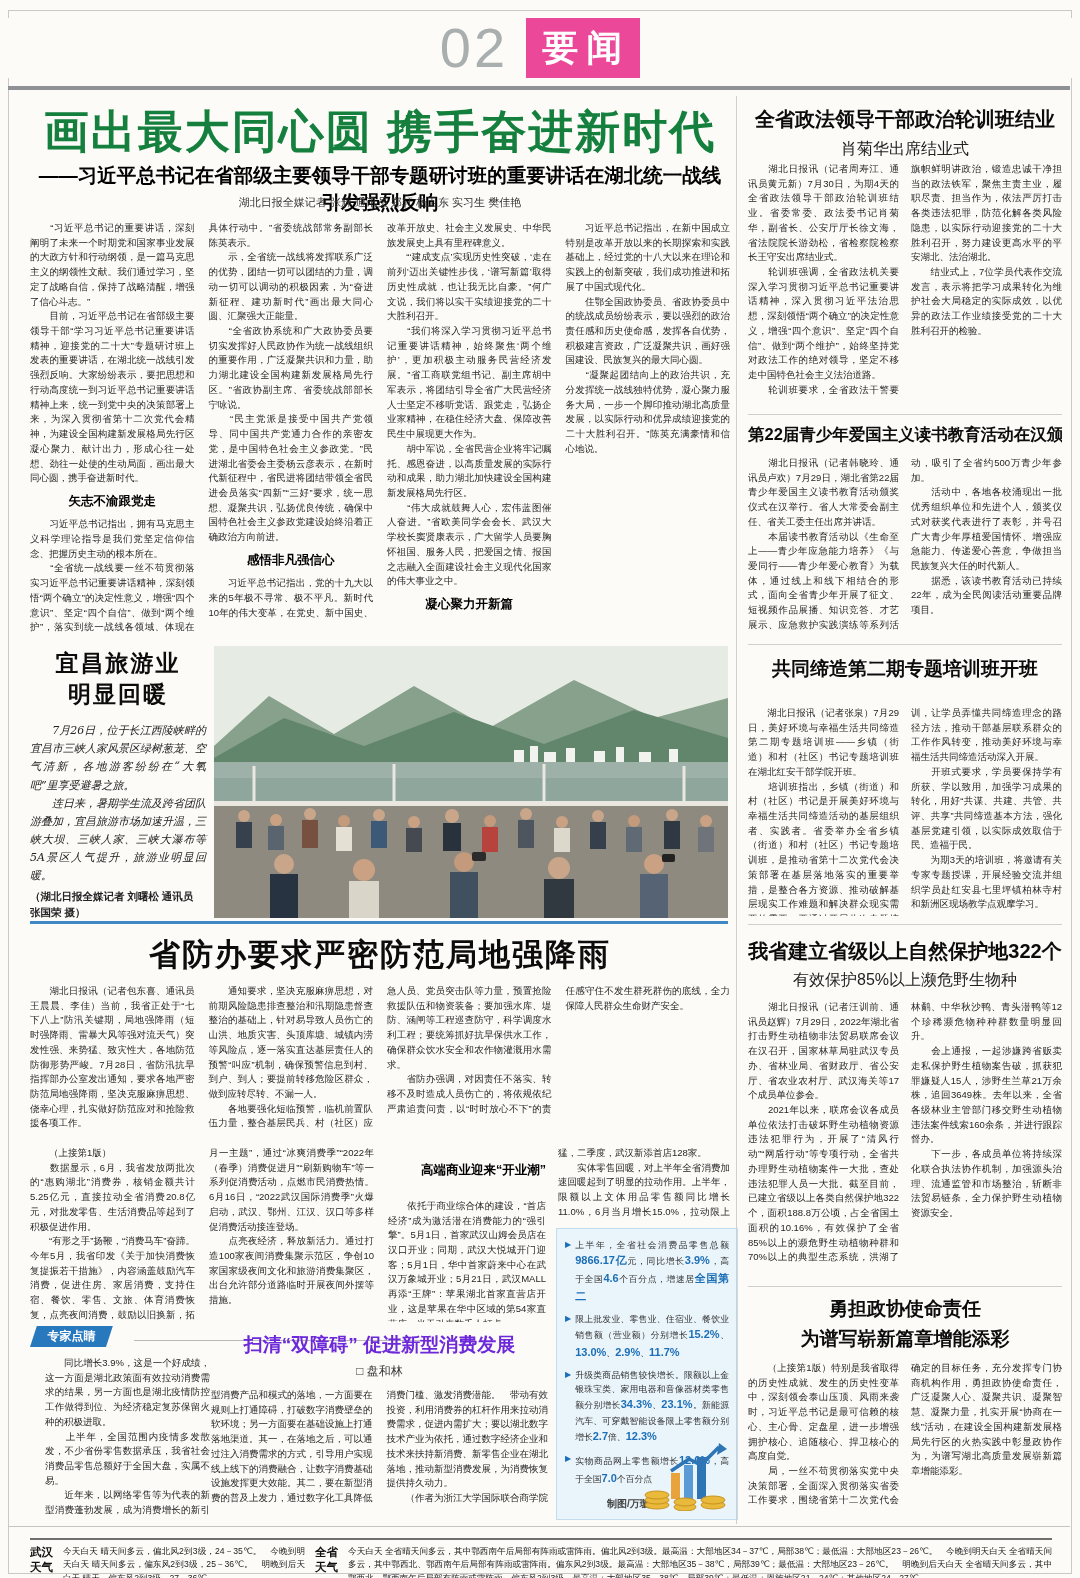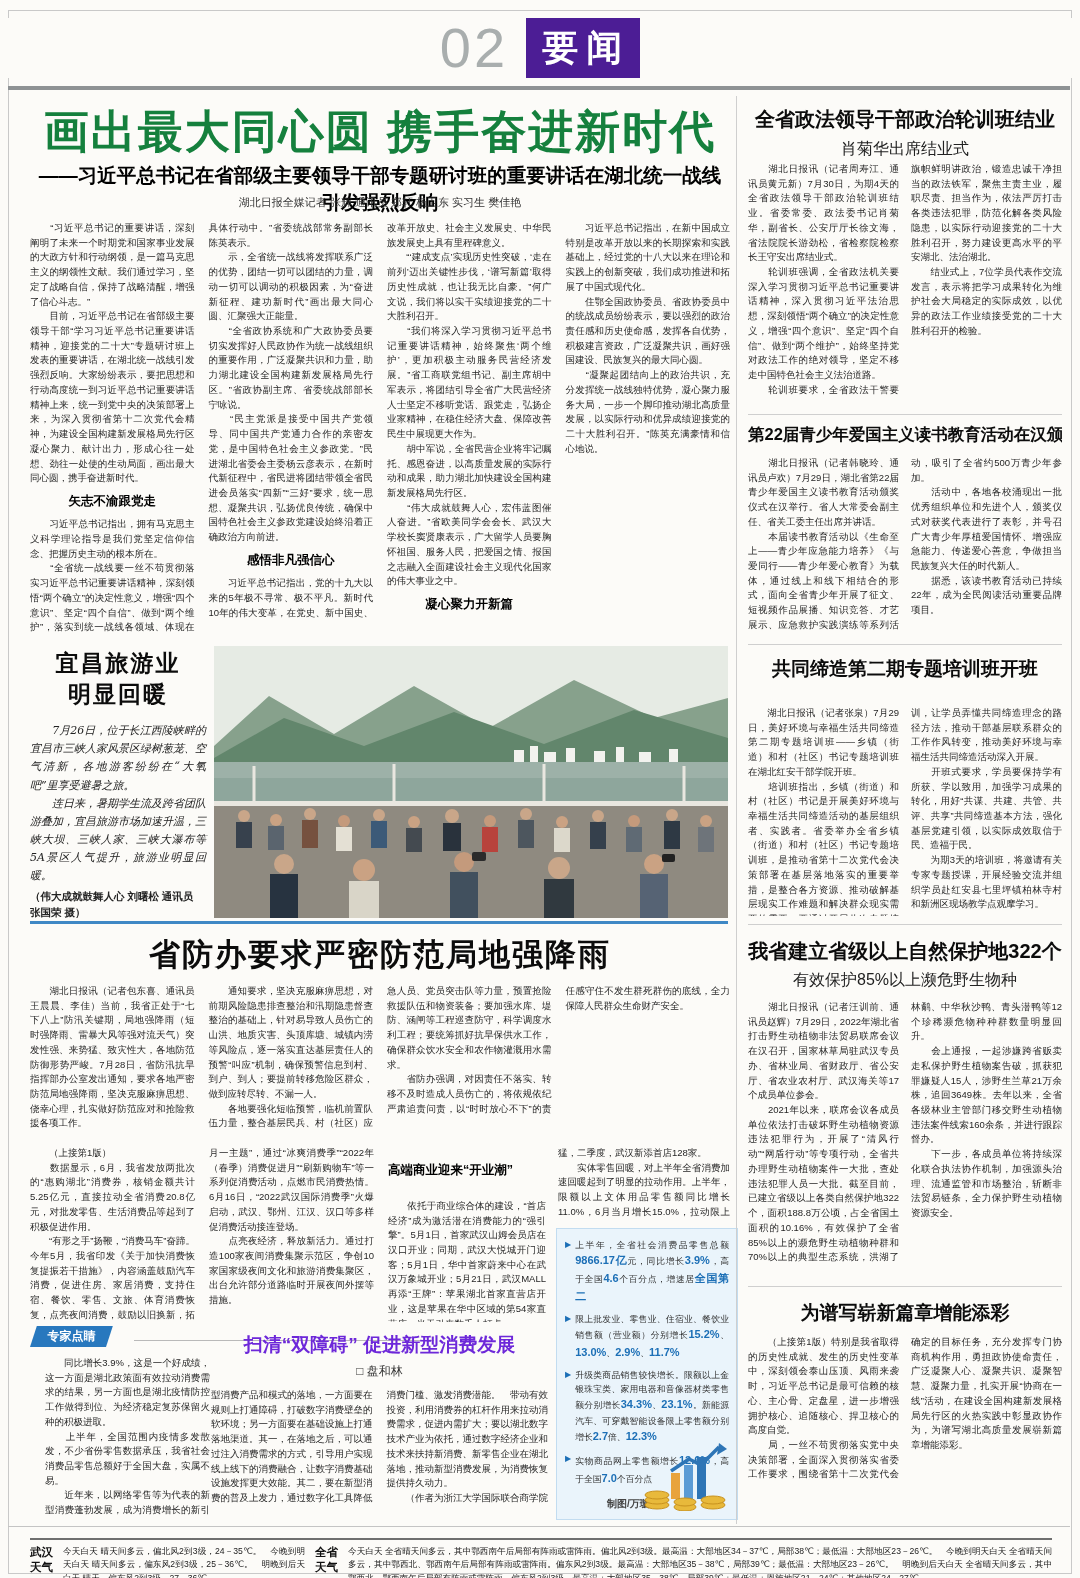--- a/index.html
+++ b/index.html
@@ -7,21 +7,21 @@
     width:1080px;height:1578px;position:relative;background:#fcfbf8;
     font-family:"Liberation Sans","DejaVu Sans",sans-serif;color:#1c1c1c;
     -webkit-font-smoothing:antialiased;overflow:hidden;
   }
   .frame{position:absolute;left:8px;top:10px;width:1062px;height:1562px;
     border:1px solid #c9c9c9;pointer-events:none;}
   
   .header{position:absolute;top:18px;left:0;width:100%;display:flex;
     justify-content:center;align-items:flex-start;gap:18px;background:#fcfbf8;}
   .page-no{font-size:56px;line-height:60px;color:#a9aeae;font-weight:300;letter-spacing:3px;}
-  .section-box{background:#4c1d95;color:#fff;font-size:36px;font-weight:700;
+  .section-box{background:#ec4899;color:#fff;font-size:36px;font-weight:700;
     letter-spacing:8px;padding:8px 10px 8px 16px;line-height:44px;}
   .brand{display:flex;flex-direction:column;align-items:flex-start;}
   .brand-logo{font-family:"DejaVu Serif","Liberation Serif",serif;font-style:italic;
     font-weight:700;font-size:32px;color:#c4272e;line-height:34px;letter-spacing:2px;}
   .brand-date{font-size:11px;color:#8a8a8a;margin-top:3px;}
   .brand-credits{font-size:10px;color:#8a8a8a;margin-top:1px;}
   .header-rule{position:absolute;top:86px;left:8px;width:1062px;height:4px;background:#8e9294;}
   
   .main-title{position:absolute;top:102px;left:30px;width:700px;text-align:center;
     font-size:45px;font-weight:900;letter-spacing:2px;color:#15803d;}
@@ -46,21 +46,21 @@
   
   .fx-title{position:absolute;top:934px;left:30px;width:700px;text-align:center;
     font-size:31px;font-weight:900;letter-spacing:2px;color:#0c0c0c;}
   .fx-body{position:absolute;top:984px;left:30px;width:700px;height:152px;column-count:4;}
   
   .cons-col{position:absolute;font-size:9.5px;line-height:1.55;text-align:justify;
     color:#262626;overflow:hidden;white-space:pre-line;}
   .c1{top:1146px;left:30px;width:165px;height:176px;}
   .c2{top:1146px;left:209px;width:165px;height:176px;}
   .c3{top:1146px;left:388px;width:158px;height:176px;}
-  .c3 .hi-head{font-size:12.5px;font-weight:800;text-align:left;margin:0 0 4px 0;white-space:normal;color:#000;}
+  .c3 .hi-head{font-size:12.5px;font-weight:800;text-align:right;margin:0 0 4px 0;white-space:normal;color:#000;}
   .c3 .txt{white-space:pre-line;}
   .c4{top:1146px;left:558px;width:172px;height:76px;}
   
   .stats{position:absolute;top:1228px;left:556px;width:182px;height:292px;
     background:#eaf4fb;border:1px solid #c2dcf0;box-sizing:border-box;padding:9px 8px 6px 8px;}
   .stat-item{display:flex;gap:4px;margin-bottom:6px;}
   .stat-bullet{color:#1c6fb6;font-size:8px;line-height:1.7;flex:0 0 auto;}
   .stat-text{font-size:8.8px;line-height:1.62;text-align:justify;color:#333;}
   .stat-text .hl{color:#1c6fb6;font-weight:800;font-size:11px;}
   .stats-credit{position:absolute;left:50px;bottom:8px;font-size:10px;font-weight:700;color:#444;}
@@ -127,21 +127,21 @@
     <p>　　习近平总书记指出，在新中国成立特别是改革开放以来的长期探索和实践基础上，经过党的十八大以来在理论和实践上的创新突破，我们成功推进和拓展了中国式现代化。</p>
     <p>　　住鄂全国政协委员、省政协委员中的统战成员纷纷表示，要以强烈的政治责任感和历史使命感，发挥各自优势，积极建言资政，广泛凝聚共识，画好强国建设、民族复兴的最大同心圆。</p>
     <p>　　“凝聚起团结向上的政治共识，充分发挥统一战线独特优势，凝心聚力服务大局，一步一个脚印推动湖北高质量发展，以实际行动和优异成绩迎接党的二十大胜利召开。”陈英充满豪情和信心地说。</p>
   </div>
 
 <div class="yichang">
   <div class="yichang-title">宜昌旅游业
 明显回暖</div>
   <div class="yichang-body">　　7月26日，位于长江西陵峡畔的宜昌市三峡人家风景区绿树葱茏、空气清新，各地游客纷纷在“大氧吧”里享受避暑之旅。
 　　连日来，暑期学生流及跨省团队游叠加，宜昌旅游市场加速升温，三峡大坝、三峡人家、三峡大瀑布等5A景区人气提升，旅游业明显回暖。</div>
-  <div class="yichang-credit">（伟大成就鼓舞人心 刘曙松 通讯员 张国荣 摄）</div>
+  <div class="yichang-credit">（湖北日报全媒记者 刘曙松 通讯员 张国荣 摄）</div>
 </div>
 
 <div class="photo">
   <svg width="514" height="272" viewBox="0 0 514 272" xmlns="http://www.w3.org/2000/svg">
     <rect x="0" y="0" width="514" height="110" fill="#e6ebe4"></rect>
     <polygon points="0,100 55,50 120,88 200,40 275,82 360,34 440,72 514,52 514,118 0,118" fill="#87a18c"></polygon>
     <polygon points="0,112 70,72 150,100 240,66 330,98 420,64 514,92 514,126 0,126" fill="#62866c"></polygon>
     <g fill="#f2f2ee">
       <rect x="300" y="104" width="10" height="12"></rect>
         <rect x="316" y="100" width="8" height="16"></rect>
@@ -322,20 +322,21 @@
   <div class="r-title" style="font-size:20px;">我省建立省级以上自然保护地322个</div>
   <div class="r-sub" style="font-size:16px;margin-top:5px;">有效保护85%以上濒危野生物种</div>
   <div class="r-body body-flow" style="margin-top:9px;height:276px;white-space:pre-line;">　　湖北日报讯（记者汪训前、通讯员赵辉）7月29日，2022年湖北省打击野生动植物非法贸易联席会议在汉召开，国家林草局驻武汉专员办、省林业局、省财政厅、省公安厅、省农业农村厅、武汉海关等17个成员单位参会。
 　　2021年以来，联席会议各成员单位依法打击破坏野生动植物资源违法犯罪行为，开展了“清风行动”“网盾行动”等专项行动，全省共办理野生动植物案件一大批，查处违法犯罪人员一大批。截至目前，已建立省级以上各类自然保护地322个，面积188.8万公顷，占全省国土面积的10.16%，有效保护了全省85%以上的濒危野生动植物种群和70%以上的典型生态系统，洪湖了林鹬、中华秋沙鸭、青头潜鸭等12个珍稀濒危物种种群数量明显回升。
 　　会上通报，一起涉嫌跨省贩卖走私保护野生植物案告破，抓获犯罪嫌疑人15人，涉野生兰草21万余株，追回3649株。去年以来，全省各级林业主管部门移交野生动植物违法案件线索160余条，并进行跟踪督办。
 　　下一步，各成员单位将持续深化联合执法协作机制，加强源头治理、流通监管和市场整治，斩断非法贸易链条，全力保护野生动植物资源安全。</div>
 </div>
 <div class="hdiv" style="top:1286px;"></div>
 
 <div class="r-art" style="top:1296px;height:222px;">
+  <div class="r-title" style="font-size:19px;">勇担政协使命责任</div>
   <div class="r-title" style="font-size:19px;margin-top:4px;">为谱写崭新篇章增能添彩</div>
   <div class="r-body body-flow" style="margin-top:9px;height:152px;white-space:pre-line;">　　（上接第1版）特别是我省取得的历史性成就、发生的历史性变革中，深刻领会泰山压顶、风雨来袭时，习近平总书记是最可信赖的核心、主心骨、定盘星，进一步增强拥护核心、追随核心、捍卫核心的高度自觉。
 　　局，一丝不苟贯彻落实党中央决策部署，全面深入贯彻落实省委工作要求，围绕省第十二次党代会确定的目标任务，充分发挥专门协商机构作用，勇担政协使命责任，广泛凝聚人心、凝聚共识、凝聚智慧、凝聚力量，扎实开展“协商在一线”活动，在建设全国构建新发展格局先行区的火热实践中彰显政协作为，为谱写湖北高质量发展崭新篇章增能添彩。</div>
 </div>
 
 <div class="bottom-rule"></div>
 <div class="weather">
   <div class="w-label">武汉
 天气</div>
   <div class="w-text w-wuhan">今天白天 晴天间多云，偏北风2到3级，24－35℃。　今晚到明天白天 晴天间多云，偏东风2到3级，25－36℃。　明晚到后天白天 晴天，偏东风2到3级，27－36℃。</div>

